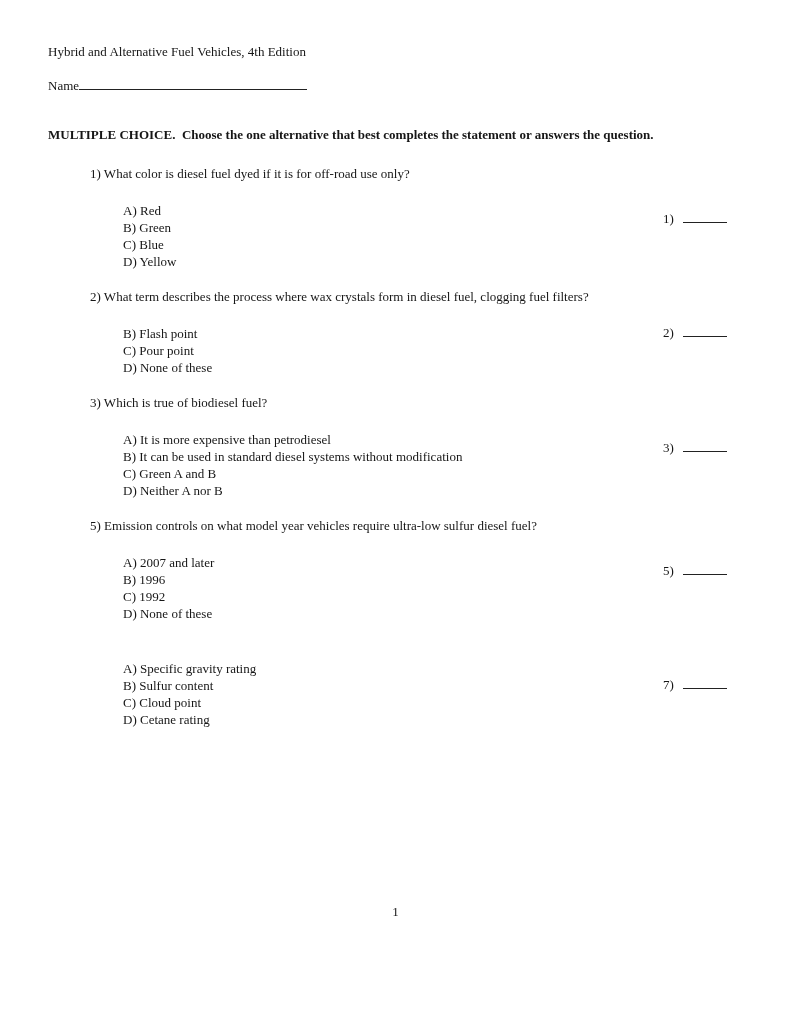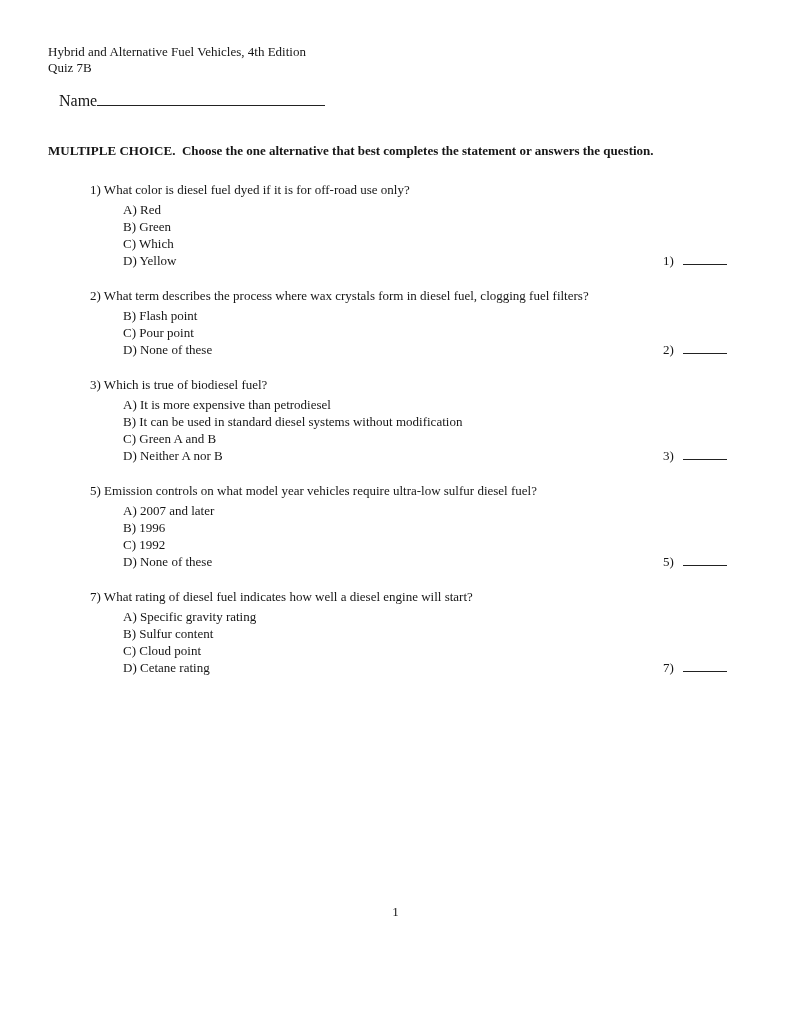--- a/index.html
+++ b/index.html
@@ -18,56 +18,55 @@
     padding: 44px 46px 0 48px;
     background: #ffffff;
     overflow: hidden;
   }
   .header div {
     font-size: 13px;
     line-height: 16px;
   }
   .name-row {
     margin-top: 16px;
-    font-size: 16px;
-    margin-left: 11px;
+    font-size: 13px;
   }
   .name-line {
     display: inline-block;
     width: 228px;
     height: 13px;
     border-bottom: 1px solid #222;
     vertical-align: baseline;
   }
   .instructions {
     margin-top: 32px;
     font-size: 13px;
     font-weight: bold;
     white-space: pre-wrap;
     line-height: 17px;
   }
   .question-list {
     margin-top: 22px;
   }
   .question {
     display: flex;
-    align-items: flex-end;
+    align-items: center;
     margin-left: 42px;
     margin-bottom: 18px;
     font-size: 13px;
     line-height: 17px;
   }
   .q-left {
     flex: 1 1 auto;
     padding-right: 10px;
   }
   .q-line { line-height: 17px; }
   .choices {
     margin-left: 33px;
-    margin-top: 3px;
+    margin-top: 20px;
   }
   .choice { line-height: 17px; }
   .q-right {
     flex: 0 0 82px;
     white-space: nowrap;
     text-align: left;
   }
   .answer-blank {
     display: inline-block;
     width: 44px;
@@ -84,40 +83,39 @@
     text-align: center;
     font-size: 13px;
   }
 </style>
 </head>
 <body>
 
 <div class="page">
   <div class="header">
     <div>Hybrid and Alternative Fuel Vehicles, 4th Edition</div>
-    <div>Quiz 7B</div>
   </div>
 
   <div class="name-row">
     <span>Name</span><span class="name-line"></span>
   </div>
 
   <div class="instructions">MULTIPLE CHOICE.  Choose the one alternative that best completes the statement or answers the question.</div>
 
   <div class="question-list">
   <div class="question">
     <div class="q-left">
       <div class="q-line">
         <span class="q-num">1)</span>
         <span class="q-text">What color is diesel fuel dyed if it is for off-road use only?</span>
       </div>
       <div class="choices">
         <div class="choice">A) Red</div>
         <div class="choice">B) Green</div>
-        <div class="choice">C) Which</div>
+        <div class="choice">C) Blue</div>
         <div class="choice">D) Yellow</div>
       </div>
     </div>
     <div class="q-right">
       <span>1)</span><span class="answer-blank"></span>
     </div>
   </div>
 
   <div class="question">
     <div class="q-left">
@@ -169,24 +167,20 @@
       </div>
     </div>
     <div class="q-right">
       <span>5)</span><span class="answer-blank"></span>
     </div>
   </div>
 
 
   <div class="question">
     <div class="q-left">
-      <div class="q-line">
-        <span class="q-num">7)</span>
-        <span class="q-text">What rating of diesel fuel indicates how well a diesel engine will start?</span>
-      </div>
       <div class="choices">
         <div class="choice">A) Specific gravity rating</div>
         <div class="choice">B) Sulfur content</div>
         <div class="choice">C) Cloud point</div>
         <div class="choice">D) Cetane rating</div>
       </div>
     </div>
     <div class="q-right">
       <span>7)</span><span class="answer-blank"></span>
     </div>

